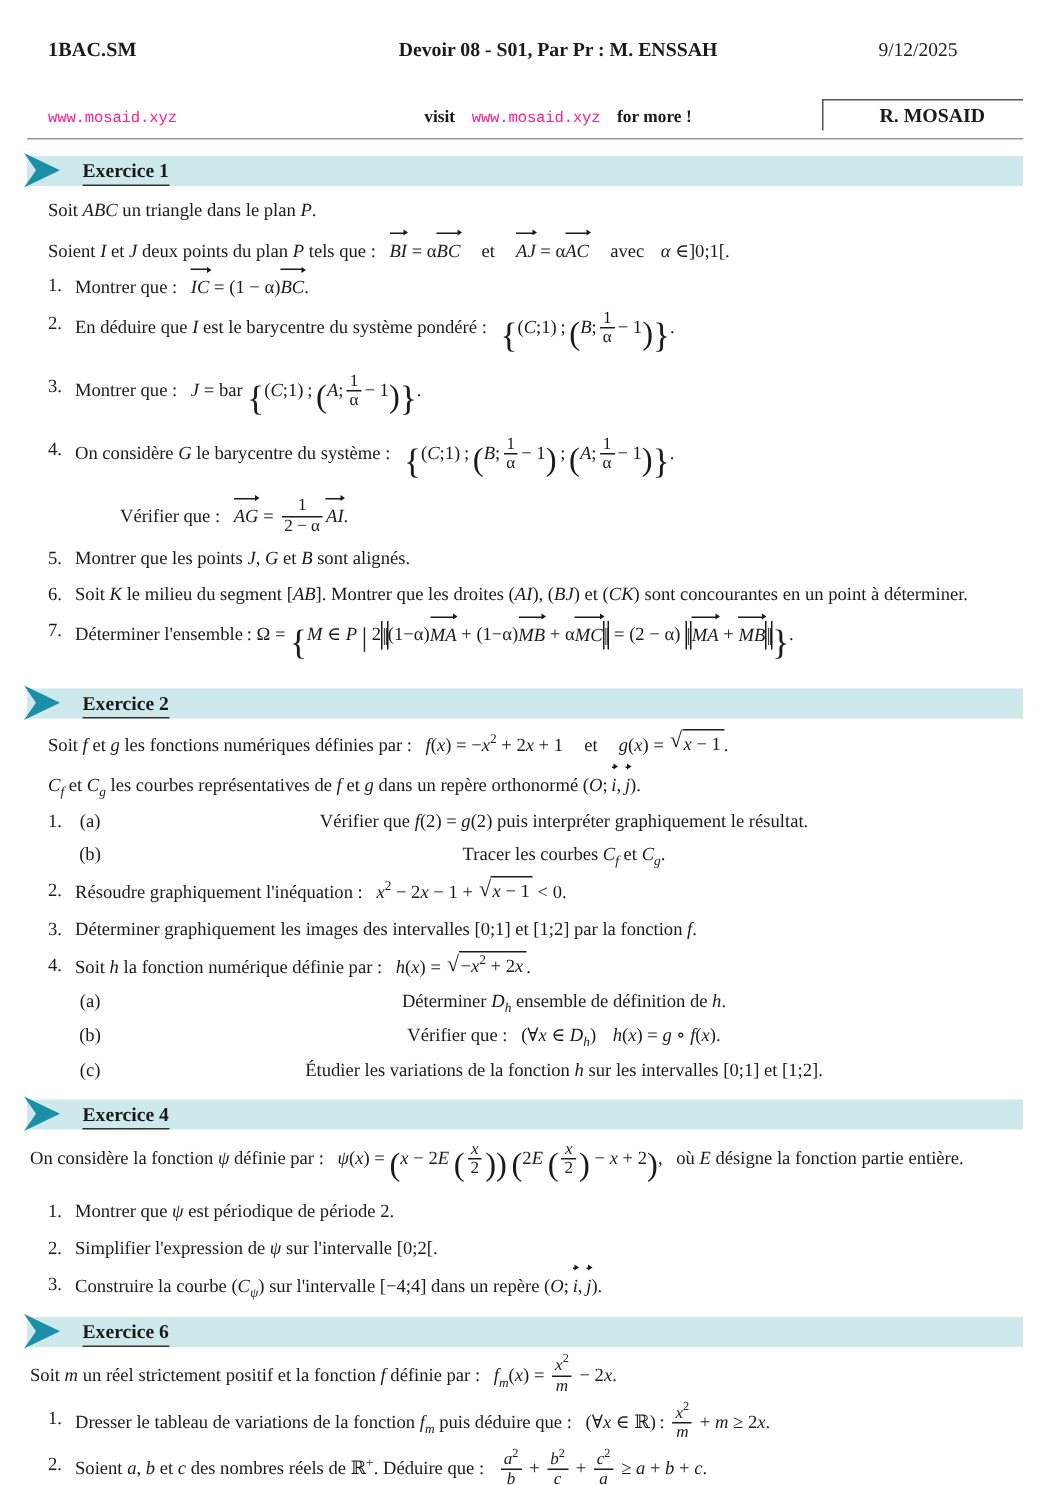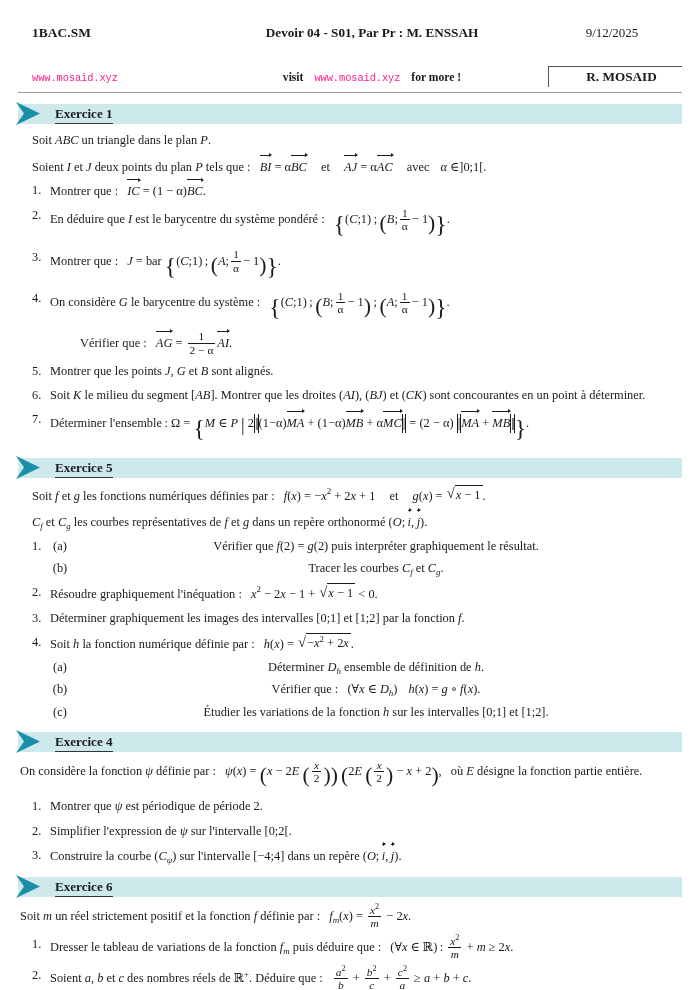--- a/index.html
+++ b/index.html
@@ -217,21 +217,21 @@
 <body>
 
 <div class="page">
 
   <div class="hdr">
     <div class="hdr-row">
       <div class="hdr-left">
         <span class="hdr-title-main">1BAC.SM</span>
       </div>
       <div class="hdr-center">
-        <span class="hdr-course">Devoir 04 - S01, Par Pr : M. ENSSAH</span>
+        <span class="hdr-course">Devoir 08 - S01, Par Pr : M. ENSSAH</span>
       </div>
       <div class="hdr-right">
         <span class="hdr-date">9/12/2025</span>
       </div>
     </div>
     <div class="hdr-row">
       <div class="hdr-left">
         <span class="url">www.mosaid.xyz</span>
       </div>
       <div class="hdr-center hdr-visit">
@@ -290,21 +290,21 @@
       <li>
         Déterminer l'ensemble : Ω = <span class="tall-brace">{</span><span class="mi">M</span> ∈ <span class="mcal">P</span> <span class="big">|</span> 2<span class="norm dbar">||</span>(1−α)<span class="vec">MA</span> + (1−α)<span class="vec">MB</span> + α<span class="vec">MC</span><span class="norm dbar">||</span> = (2 − α) <span class="norm dbar">||</span><span class="vec">MA</span> + <span class="vec">MB</span><span class="norm dbar">||</span><span class="tall-brace">}</span>.
       </li>
     </ol>
   </div>
 
   <div class="ex-banner">
     <svg class="arrow" viewBox="0 0 30 28">
       <path d="M2 2 L26 13.5 L2 25 L10 13.5 Z" fill="#1b8fa8"></path>
     </svg>
-    <span class="ex-label">Exercice 5</span>
+    <span class="ex-label">Exercice 2</span>
   </div>
 
   <div class="block">
     <div class="para">
       Soit <span class="mi">f</span> et <span class="mi">g</span> les fonctions numériques définies par&nbsp;:
       <span class="sp"></span><span class="mi">f</span>(<span class="mi">x</span>) = −<span class="mi">x</span><sup>2</sup> + 2<span class="mi">x</span> + 1
       <span class="spw"></span>et<span class="spw"></span>
       <span class="mi">g</span>(<span class="mi">x</span>) = <span class="sqrt"><span><span class="mi">x</span> − 1</span></span>.
     </div>
     <div class="para">

